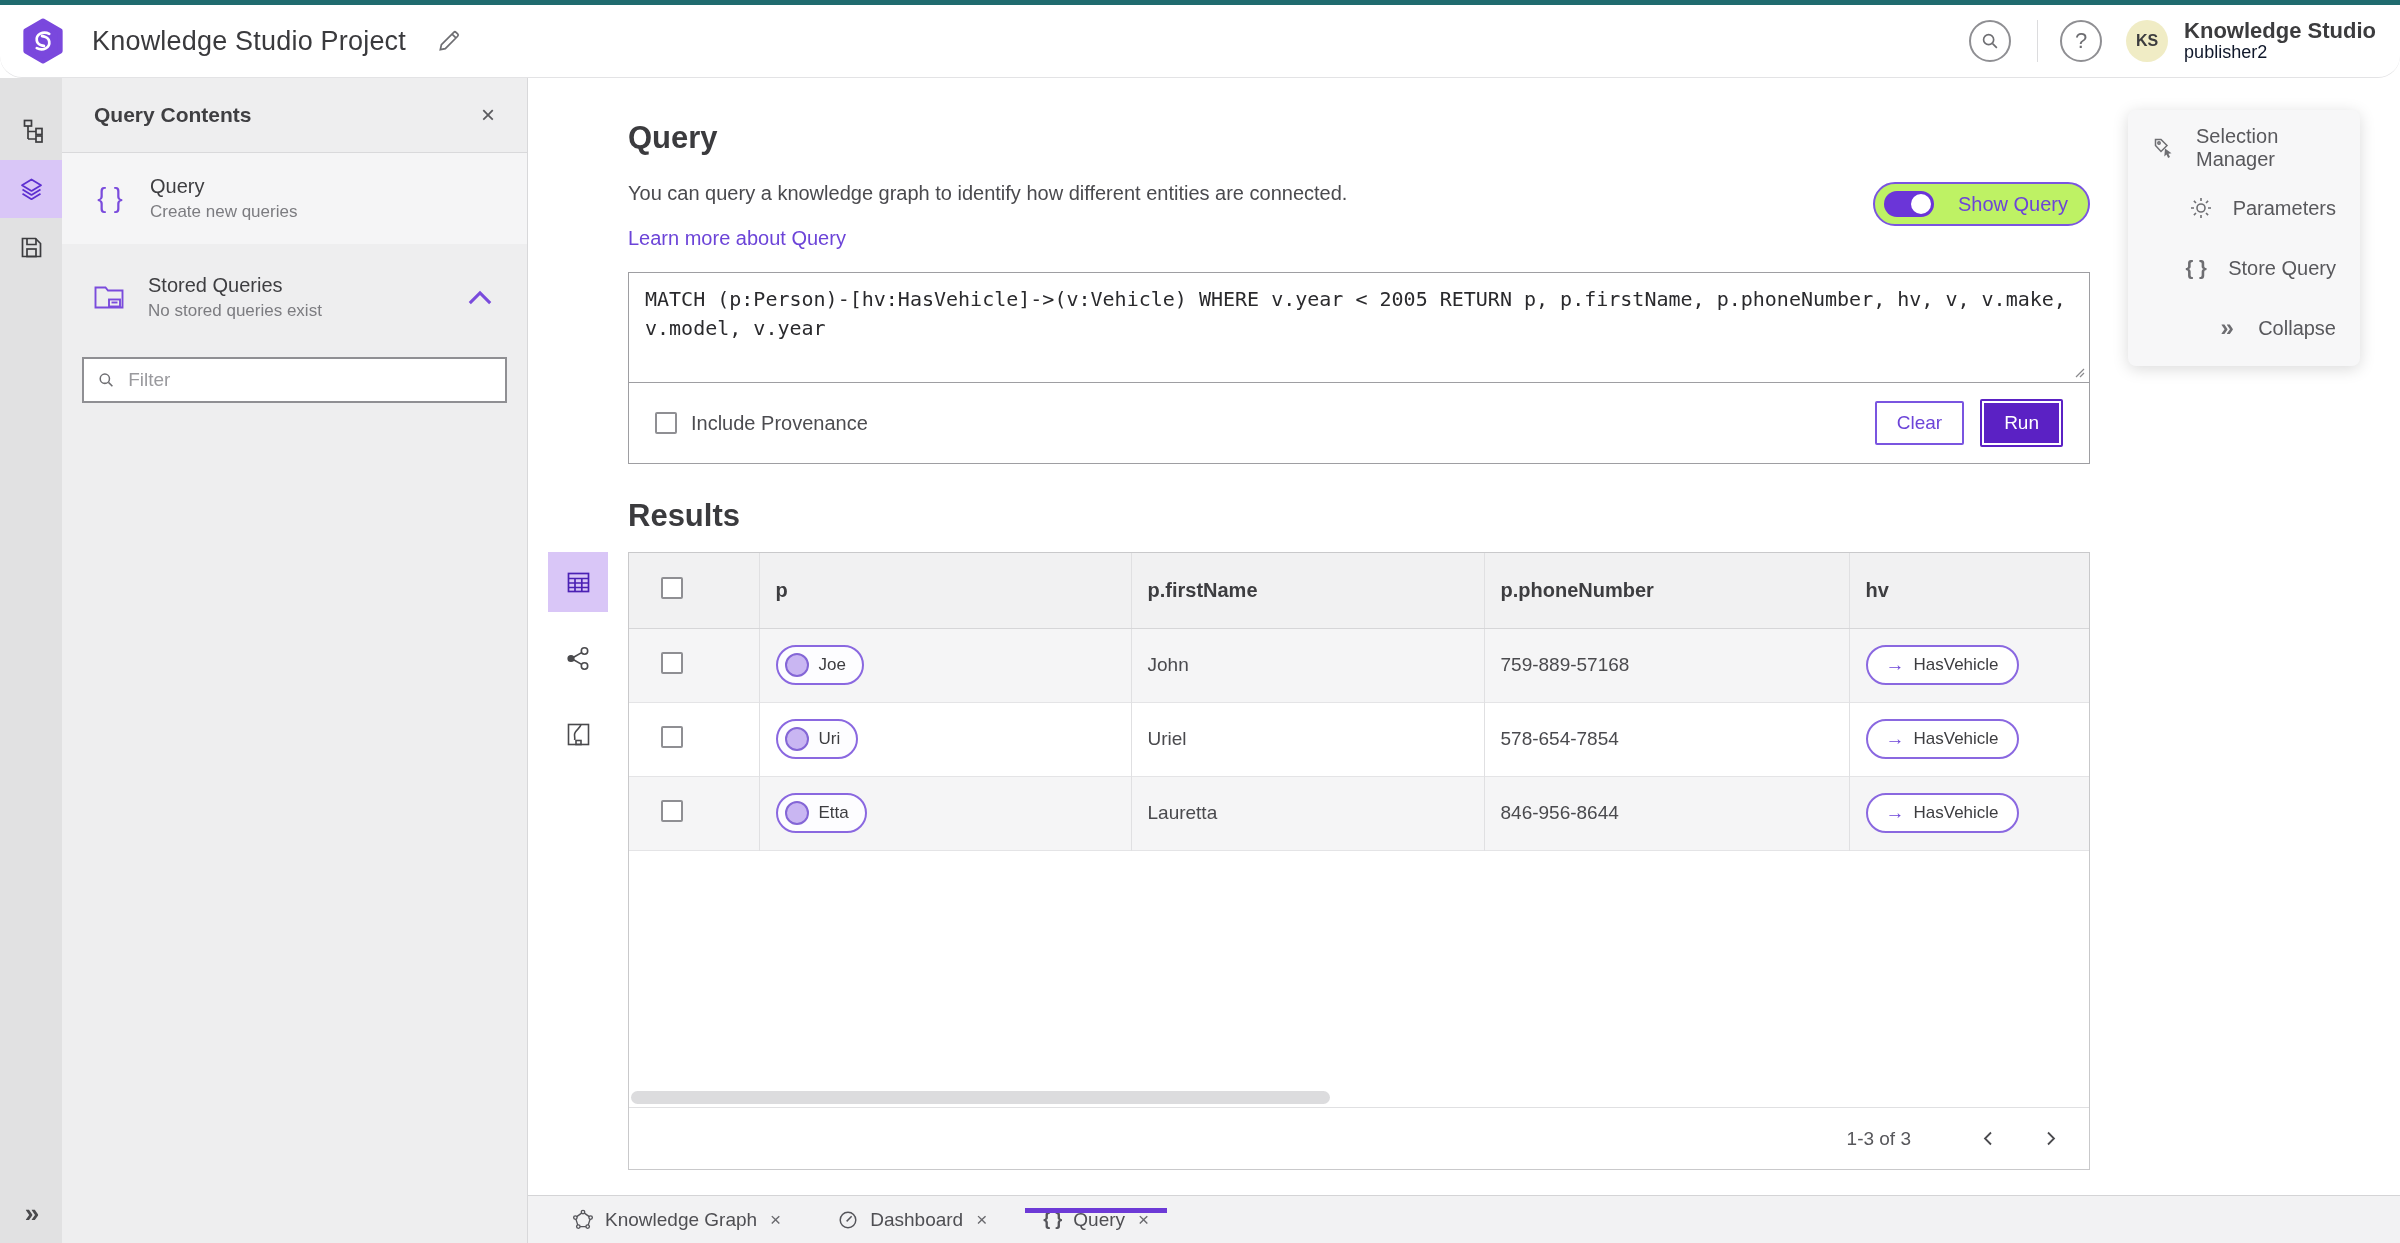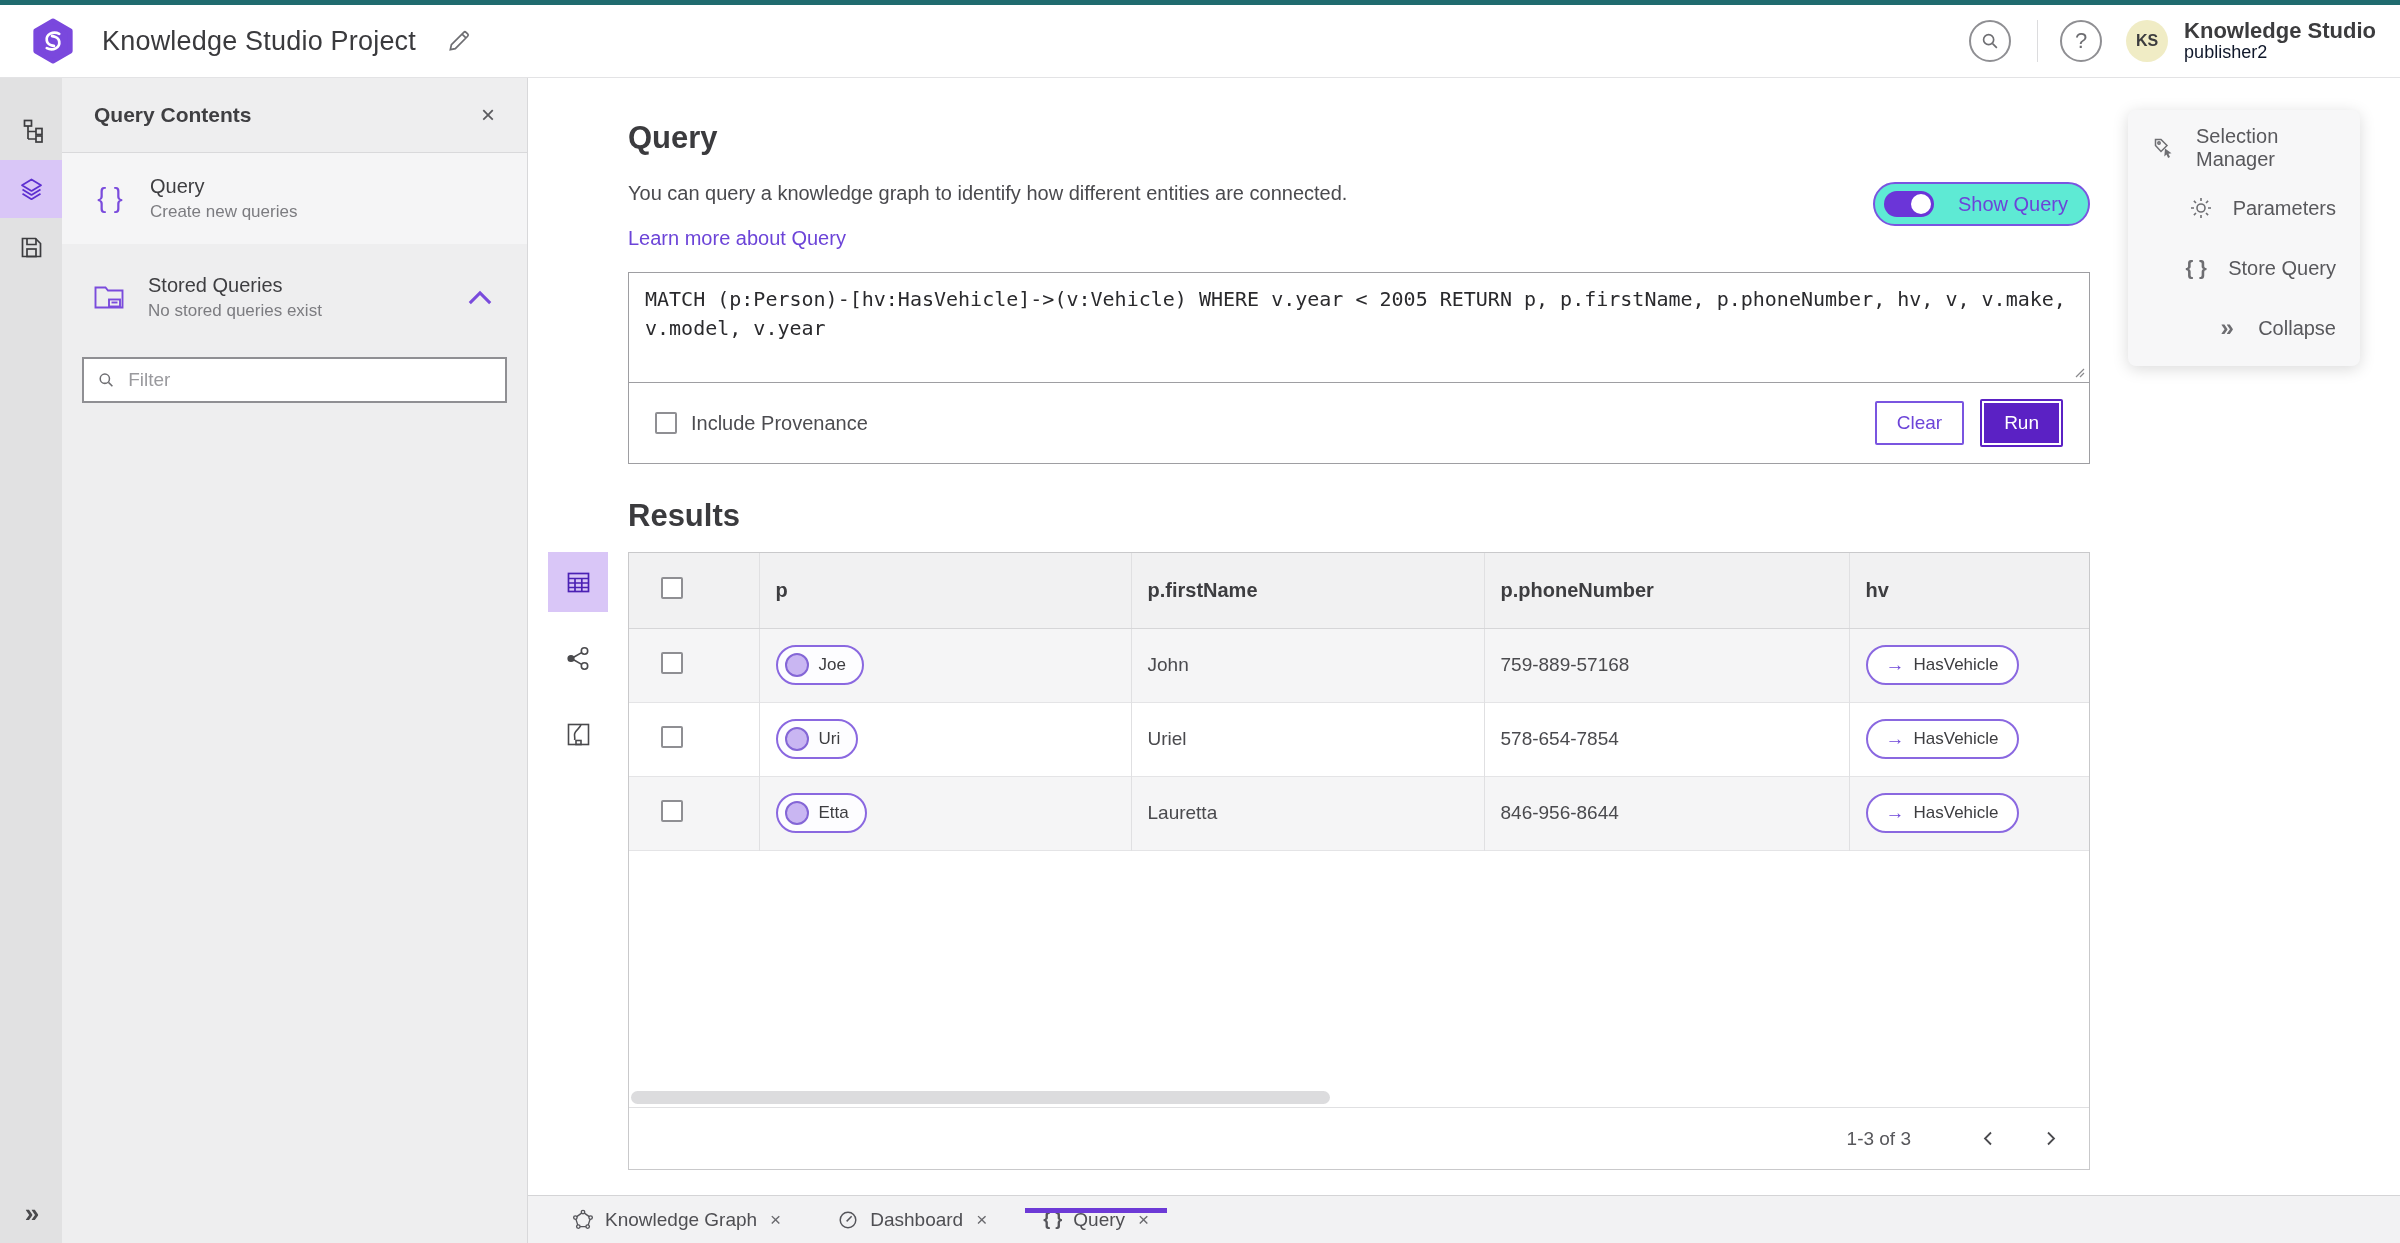--- a/index.html
+++ b/index.html
@@ -3,21 +3,21 @@
 <meta charset="utf-8">
 <style>
   * { margin:0; padding:0; box-sizing:border-box; }
   html,body { width:2400px; height:1243px; overflow:hidden; background:#fff;
     font-family:"Liberation Sans", sans-serif; color:#3d3d40; }
 
   .teal-strip { height:5px; background:#206b6f; }
 
   
   .topbar { height:73px; background:#fff; border-bottom:1px solid #e3e3e5;
-    display:flex; align-items:center; padding:0 24px 0 30px; }
+    display:flex; align-items:center; padding:0 24px 0 20px;border-radius:22px; }
   .logo { width:46px; height:46px; flex:0 0 46px; }
   .project-title { font-size:27px; font-weight:500; color:#3a3a3d; margin-left:26px; letter-spacing:.2px; }
   .edit-pencil { margin-left:30px; color:#6e6e72; width:26px; height:26px; cursor:pointer; }
   .topbar-spacer { flex:1; }
   .circle-btn { width:42px; height:42px; border-radius:50%; border:2px solid #8f8f93;
     display:flex; align-items:center; justify-content:center; color:#6e6e72; background:#fff; cursor:pointer; }
   .help-glyph { font-size:22px; color:#6e6e72; }
   .topbar-divider { width:1px; height:42px; background:#dcdcde; margin:0 22px 0 26px; }
   .avatar { width:42px; height:42px; border-radius:50%; background:#f0ecc5; color:#3c3c3e;
     display:flex; align-items:center; justify-content:center; font-size:16px; font-weight:700; margin:0 16px 0 24px; }
@@ -61,21 +61,21 @@
 
   
   .main { flex:1; position:relative; display:flex; flex-direction:column; background:#fff; }
   .content { flex:1; padding:42px 310px 0 100px; overflow:hidden; }
 
   h1.query-h { font-size:31px; font-weight:700; color:#3b3b3e; margin-bottom:26px; }
   .query-desc { font-size:20px; color:#4a4a4e; margin-bottom:22px; }
   .learn-link { font-size:20px; color:#6c44d8; text-decoration:none; display:inline-block; margin-bottom:22px; cursor:pointer; }
 
   .show-query { position:absolute; top:104px; right:310px; display:inline-flex; align-items:center; gap:24px;
-    border:2px solid #7a55e0; border-radius:26px; padding:7px 20px 7px 9px; background:#5eead4; cursor:pointer; }
+    border:2px solid #7a55e0; border-radius:26px; padding:7px 20px 7px 9px; background:#bef264; cursor:pointer; }
   .switch { width:50px; height:26px; border-radius:13px; background:#6b35d8; position:relative; }
   .switch::after { content:""; position:absolute; right:3px; top:3px; width:20px; height:20px;
     background:#fff; border-radius:50%; }
   .show-query-label { font-size:20px; color:#6c44d8; }
 
   .query-box { border:1px solid #9e9ea2; width:1462px; }
   .query-text-wrap { height:110px; border-bottom:1px solid #9e9ea2; position:relative; }
   .query-textarea { width:100%; height:100%; border:none; outline:none; resize:none;
     font-family:"DejaVu Sans Mono", monospace; font-size:20px; line-height:1.45; color:#2a2a2d;
     padding:12px 16px; background:transparent; }

